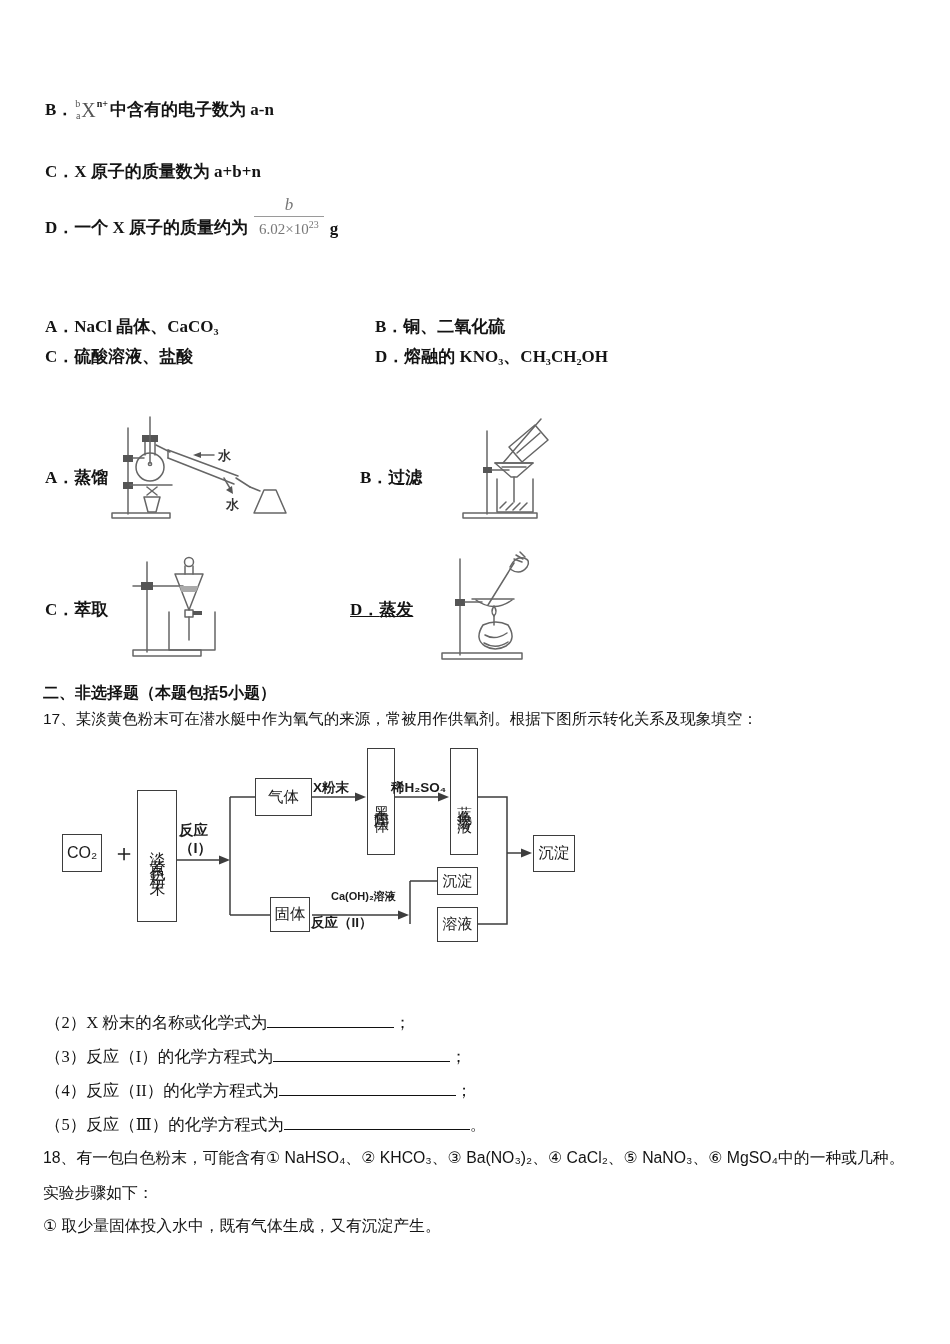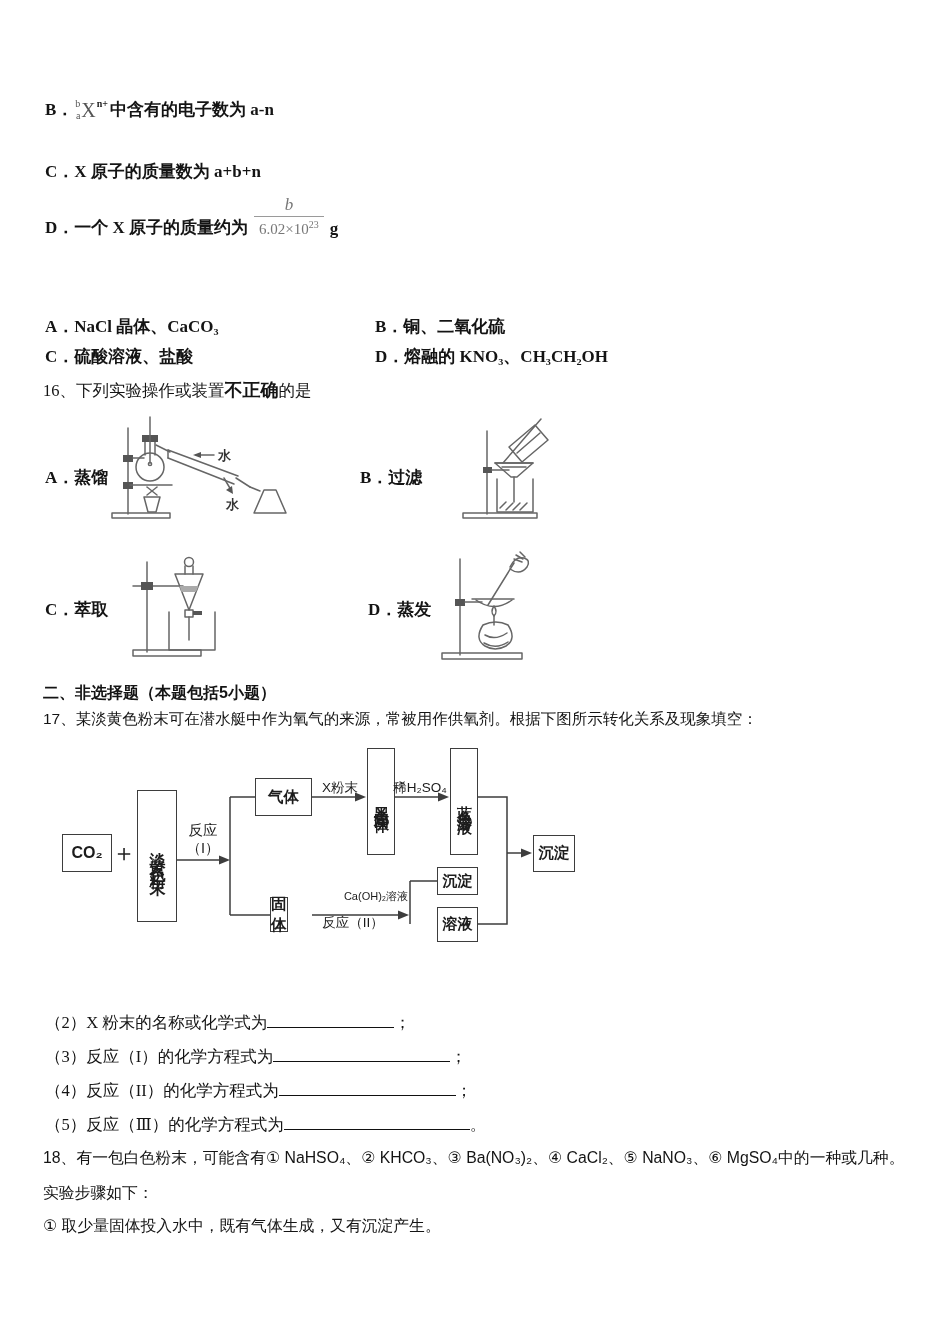--- a/index.html
+++ b/index.html
@@ -26,23 +26,23 @@
   .optlabel{font-weight:700;}
   
   svg.diagram{stroke:#666;fill:none;stroke-width:1.5;stroke-linecap:round;stroke-linejoin:round;}
   svg.diagram text{stroke:none;fill:#333;font-size:13px;font-family:"Liberation Serif",serif;font-weight:700;}
   svg.diagram .solid{fill:#555;stroke:none;}
   svg.diagram .shade{fill:#aaa;stroke:none;}
   
   .fc{position:absolute;left:55px;top:745px;width:540px;height:215px;
       font-family:"Liberation Sans","DejaVu Sans",sans-serif;color:#1c1c1c;}
   .fcbox{position:absolute;border:1.6px solid #3d3d3d;background:#fff;display:flex;
-         align-items:center;justify-content:center;box-sizing:border-box;font-weight:700;}
+         align-items:center;justify-content:center;box-sizing:border-box;font-weight:400;}
   .vtext{writing-mode:vertical-lr;text-orientation:upright;letter-spacing:7px;}
-  .fclabel{position:absolute;font-weight:400;text-align:center;background:transparent;}
+  .fclabel{position:absolute;font-weight:700;background:transparent;}
   .fc svg{position:absolute;left:0;top:0;stroke:#3d3d3d;stroke-width:1.5;fill:none;}
   .fc svg polygon{fill:#3d3d3d;stroke:none;}
   
   .blankline{font-size:16.5px;font-weight:500;white-space:nowrap;}
   .fillblank{display:inline-block;border-bottom:1.5px solid #111;height:15px;vertical-align:baseline;}
   .bk-0{width:125px;}.bk-1{width:127px;}.bk-2{width:177px;}.bk-3{width:177px;}.bk-4{width:186px;}
   .q18t{font-size:15.8px;font-weight:500;}
 </style>
 </head>
 <body>
@@ -82,23 +82,20 @@
   <div class="abs serifrow nowrap" style="left:375px;top:315px;">
     <span class="optlabel">B．</span><span>铜、二氧化硫</span>
   </div>
   <div class="abs serifrow nowrap" style="left:45px;top:345px;">
     <span class="optlabel">C．</span><span>硫酸溶液、盐酸</span>
   </div>
   <div class="abs serifrow nowrap" style="left:375px;top:345px;">
     <span class="optlabel">D．</span><span>熔融的 KNO₃、CH₃CH₂OH</span>
   </div>
 
-  <div class="abs nowrap" style="left:43px;top:378px;font-size:16.5px;">
-    <span class="qnum">16、</span><span>下列实验操作或装置</span><b style="font-size:18px;">不正确</b><span>的是</span>
-  </div>
 
   <div class="abs serifrow nowrap" style="left:45px;top:466px;">
     <span class="optlabel">A．</span><span>蒸馏</span>
   </div>
 
   <svg class="diagram abs" style="left:100px;top:414px;" width="200" height="116" viewBox="0 0 200 116">
     <line x1="28" y1="14" x2="28" y2="100"></line>
     <rect x="12" y="99" width="58" height="5"></rect>
     <rect class="solid" x="23" y="41" width="10" height="7"></rect>
     <rect class="solid" x="23" y="68" width="10" height="7"></rect>
@@ -161,21 +158,21 @@
     <line x1="60" y1="16" x2="60" y2="24"></line>
     <line x1="68" y1="16" x2="68" y2="24"></line>
     <polygon points="50,24 78,24 64,60"></polygon>
     <polygon class="shade" points="54.5,36 73.5,36 71,42 56.5,42"></polygon>
     <rect x="60" y="60" width="8" height="7"></rect>
     <rect class="solid" x="68" y="61" width="9" height="4"></rect>
     <line x1="64" y1="67" x2="64" y2="90"></line>
     <path d="M44,62 V100 H90 V62"></path>
   </svg>
 
-  <div class="abs serifrow nowrap" style="left:368px;top:598px;">
+  <div class="abs serifrow nowrap" style="left:350px;top:598px;text-decoration:underline;">
     <span class="optlabel">D．</span><span>蒸发</span>
   </div>
 
   <svg class="diagram abs" style="left:430px;top:545px;" width="110" height="125" viewBox="0 0 110 125">
     <line x1="30" y1="14" x2="30" y2="110"></line>
     <rect x="12" y="108" width="80" height="6"></rect>
     <rect class="solid" x="25" y="54" width="10" height="7"></rect>
     <line x1="35" y1="57" x2="52" y2="57"></line>
     <line x1="42" y1="54" x2="84" y2="54"></line>
     <path d="M46,55 Q64,68 82,55"></path>
@@ -206,33 +203,33 @@
       <path d="M340,52 H384"></path>
         <polygon points="394,52 383,47.5 383,56.5"></polygon>
       <path d="M423,52 H452 V179 H423"></path>
       <path d="M452,108 H467"></path>
         <polygon points="477,108 466,103.5 466,112.5"></polygon>
       <path d="M257,170 H344"></path>
         <polygon points="354,170 343,165.5 343,174.5"></polygon>
       <path d="M355,136 V179"></path>
       <path d="M355,136 H382"></path>
     </svg>
-    <div class="fcbox" style="left:7px;top:89px;width:50px;height:38px;font-size:16px;">CO₂</div>
+    <div class="fcbox" style="left:7px;top:89px;width:40px;height:38px;font-size:16px;">CO₂</div>
     <div class="abs" style="left:57px;top:92px;font-size:24px;font-weight:400;">＋</div>
     <div class="fcbox vtext" style="left:82px;top:45px;width:40px;height:132px;font-size:16px;">淡黄色粉末</div>
     <div class="fclabel" style="left:124px;top:76px;width:48px;font-size:14.5px;line-height:1.25;">
         <div>反应</div>
         <div>（I）</div>
       </div>
     <div class="fcbox" style="left:200px;top:33px;width:57px;height:38px;font-size:15.5px;">气体</div>
     <div class="fclabel" style="left:258px;top:34px;width:54px;font-size:13.5px;">X粉末</div>
     <div class="fcbox vtext" style="left:312px;top:3px;width:28px;height:107px;font-size:15px;letter-spacing:4px;">黑色固体</div>
     <div class="fclabel" style="left:336px;top:34px;width:58px;font-size:13.5px;">稀H₂SO₄</div>
     <div class="fcbox vtext" style="left:395px;top:3px;width:28px;height:107px;font-size:15px;letter-spacing:4px;">蓝色溶液</div>
-    <div class="fcbox" style="left:215px;top:152px;width:18px;height:35px;font-size:15.5px;">固体</div>
+    <div class="fcbox" style="left:215px;top:152px;width:40px;height:35px;font-size:15.5px;">固体</div>
     <div class="fclabel" style="left:276px;top:144px;width:90px;font-size:11px;">Ca(OH)₂溶液</div>
     <div class="fclabel" style="left:256px;top:169px;width:84px;font-size:13.5px;">反应（II）</div>
     <div class="fcbox" style="left:382px;top:122px;width:41px;height:28px;font-size:15px;">沉淀</div>
     <div class="fcbox" style="left:382px;top:162px;width:41px;height:35px;font-size:15px;">溶液</div>
     <div class="fcbox" style="left:478px;top:90px;width:42px;height:37px;font-size:15.5px;">沉淀</div>
   </div>
 
   <div class="abs blankline" style="left:45px;top:1012px;">
     <span>（2）X 粉末的名称或化学式为</span><span class="fillblank bk-1"></span><span>；</span>
   </div>

